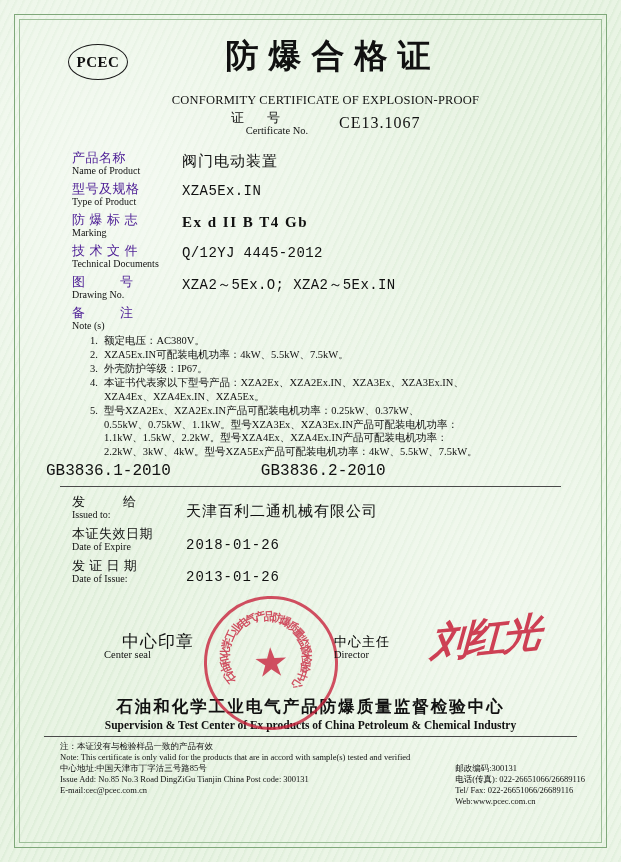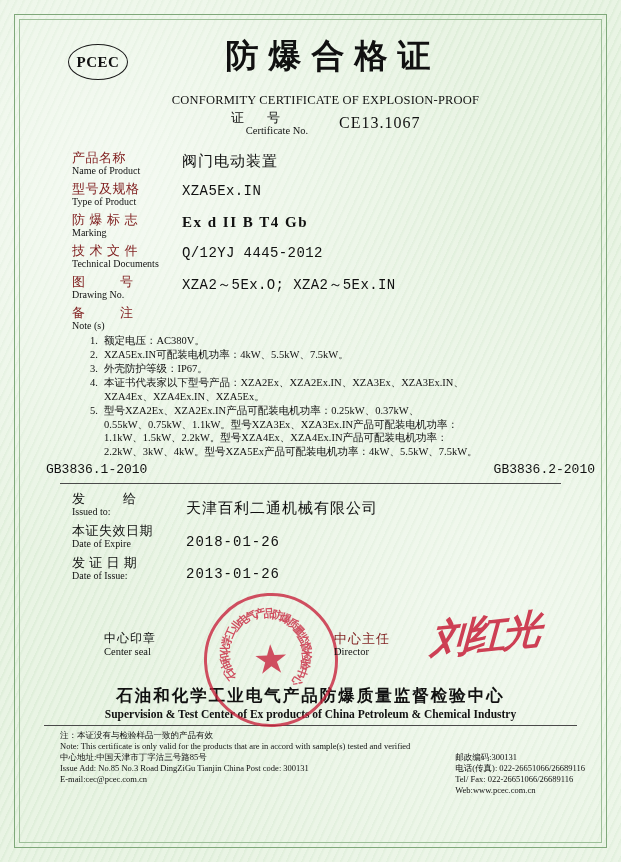--- a/index.html
+++ b/index.html
@@ -146,21 +146,21 @@
     display: flex;
     align-items: flex-start;
     margin-bottom: 4px;
   }
   .field-label {
     width: 92px;
     flex: 0 0 92px;
   }
   .field-label .cn {
     font-size: 13px;
-    color: #7f1d1d;
+    color: #4c1d95;
     line-height: 15px;
     letter-spacing: 0.5px;
   }
   .field-label .cn.sp4 { letter-spacing: 4.5px; }
   .field-label .cn.sp10 { letter-spacing: 11px; }
   .field-label .en {
     font-size: 10px;
     color: #111;
     line-height: 12px;
   }
@@ -221,25 +221,25 @@
     color: #111;
     line-height: 16px;
   }
   .statement .en {
     font-size: 10.5px;
     color: #111;
     line-height: 14px;
   }
   .standards {
     display: flex;
-    justify-content: space-between;
+    justify-content: flex-start;
     gap: 90px;
     margin-top: 4px;
     font-family: "Liberation Mono", monospace;
-    font-size: 13px;
+    font-size: 16px;
     color: #111;
     padding-left: 20px;
   }
   .rule {
     height: 1px;
     background: #4a4a4a;
     margin: 6px 34px 0 34px;
   }
 
   
@@ -284,28 +284,28 @@
   .sealrow {
     position: relative;
     height: 96px;
     margin-top: 2px;
   }
   .seal-label {
     position: absolute;
     left: 78px;
     top: 44px;
   }
-  .seal-label .cn { font-size: 12px; color: #111; line-height: 15px; letter-spacing: 1px;}
+  .seal-label .cn { font-size: 17px; color: #111; line-height: 15px; letter-spacing: 1px; margin-left: 18px;}
   .seal-label .en { font-size: 10.5px; color: #111; line-height: 12px; }
   .dir-label {
     position: absolute;
     left: 308px;
     top: 44px;
   }
-  .dir-label .cn { font-size: 13px; color: #7f1d1d; line-height: 15px; letter-spacing: 1px;}
+  .dir-label .cn { font-size: 13px; color: #000000; line-height: 15px; letter-spacing: 1px;}
   .dir-label .en { font-size: 10.5px; color: #111; line-height: 12px; }
 
   .stamp {
     position: absolute;
     left: 178px;
     top: 6px;
     width: 128px;
     height: 128px;
     border-radius: 50%;
     border: 3px solid #c8203a;
@@ -344,21 +344,21 @@
     font-weight: bold;
     color: #c8203a;
     opacity: 0.85;
     transform: rotate(-6deg) skewX(-8deg);
     letter-spacing: -4px;
   }
 
   
   .org {
     text-align: center;
-    margin-top: 2px;
+    margin-top: 10px;
   }
   .org .cn {
     font-size: 16.5px;
     font-weight: bold;
     color: #111;
     letter-spacing: 2px;
   }
   .org .en {
     font-size: 11.5px;
     font-weight: bold;

